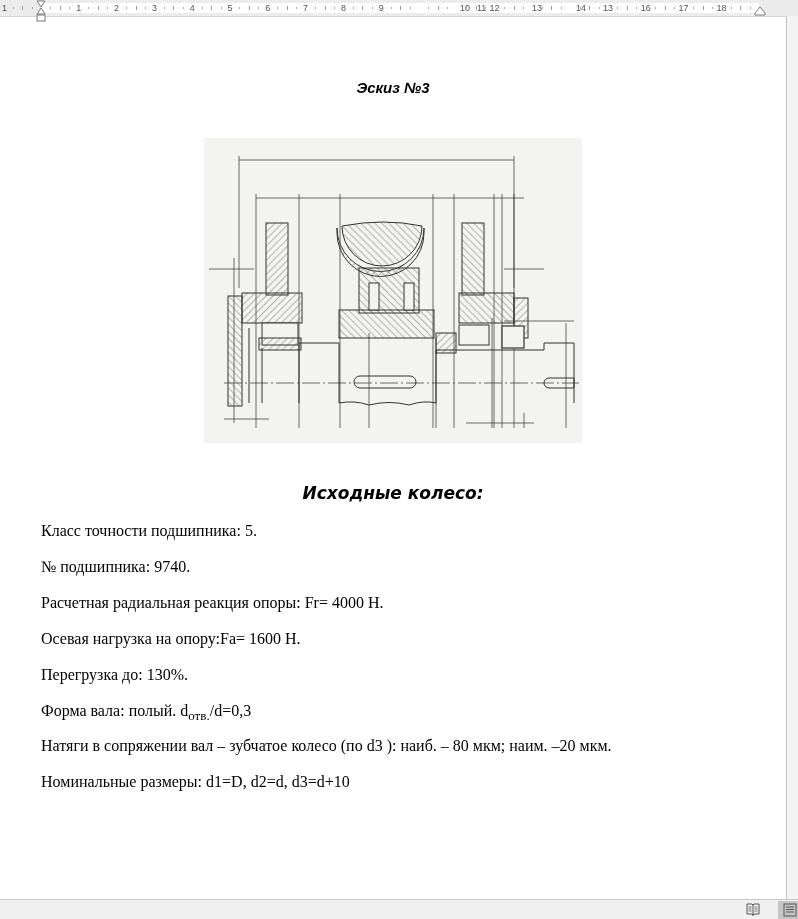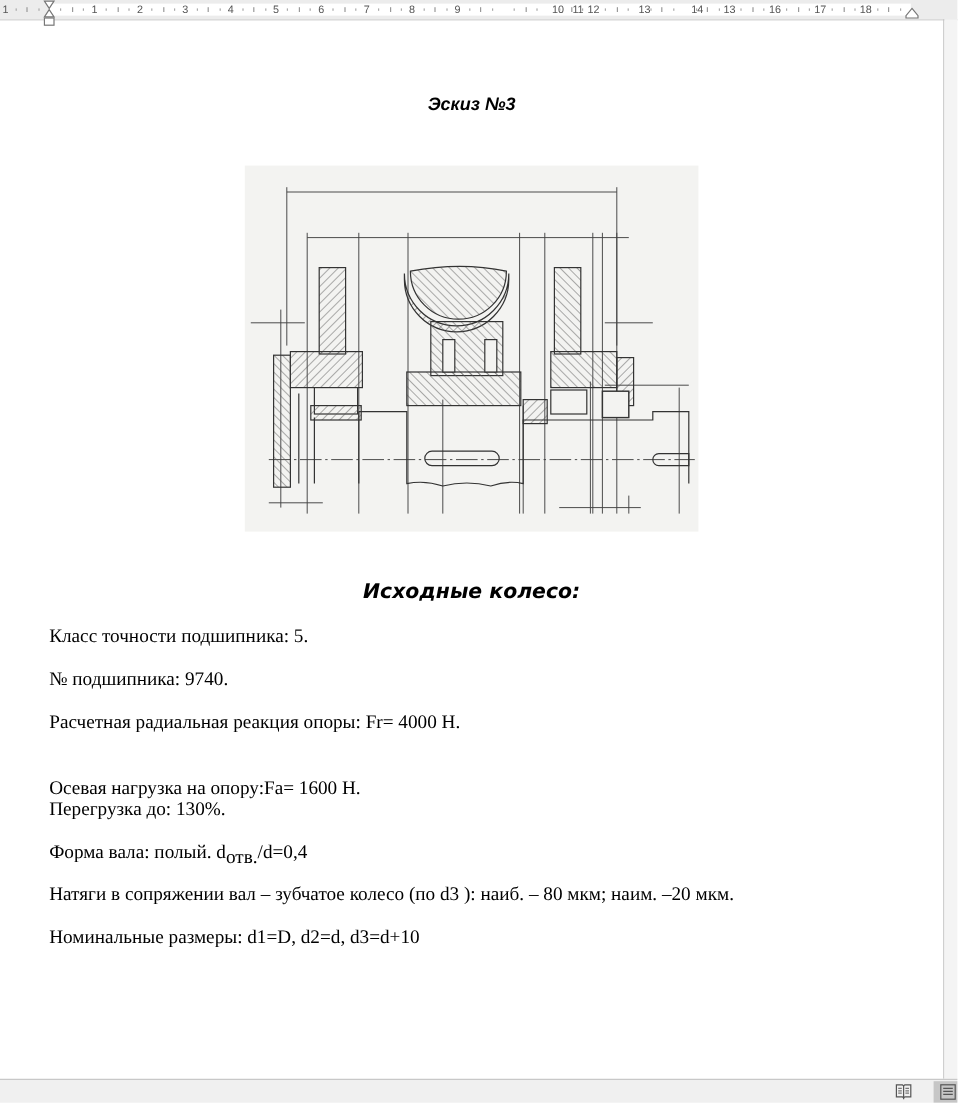--- a/index.html
+++ b/index.html
@@ -13,21 +13,21 @@
   .right-marker { position:absolute; left:754px; top:6px; width:12px; height:10px; }
   .page-edge { position:absolute; left:786px; top:16px; width:1px; height:883px; background:#c4c4c4; }
   .scroll-area { position:absolute; left:787px; top:16px; width:11px; height:883px; background:#f4f4f4; }
   .status-bar { position:absolute; left:0; top:899px; width:798px; height:20px; background:#f0f0f0; border-top:1px solid #c8c8c8; }
   .status-icon { position:absolute; top:2px; width:16px; height:15px; }
   .status-icon.active { background:#c6c6c6; }
   .title { position:absolute; left:0; width:786px; top:79px; text-align:center; font-family:"Liberation Sans", sans-serif; font-style:italic; font-weight:bold; font-size:15px; color:#000; }
   .figure { position:absolute; left:204px; top:138px; width:378px; height:305px; background:#f3f3f1; }
   .heading { position:absolute; left:0; width:786px; top:483px; text-align:center; font-family:"DejaVu Sans", sans-serif; font-style:italic; font-weight:bold; font-size:17px; color:#000; }
   .para { position:absolute; left:41px; font-size:16px; color:#000; white-space:nowrap; }
-  .para sub { font-size:16px; }
+  .para sub { font-size:13px; }
 </style>
 </head>
 <body>
 
 <div class="ruler">
   <div class="ruler-white"></div>
   <span class="ruler-num" style="left:2px">1</span>
   <div id="ruler-marks">
       <span class="ruler-num" style="left: 76.3px;">1</span>
       <span class="ruler-num" style="left: 114.1px;">2</span>
@@ -193,23 +193,23 @@
       <path d="M345,240 L370,240 L370,250 L345,250 A5,5 0 0 1 345,240"></path>
     </g>
   </svg>
 </div>
 
 <div class="heading">Исходные колесо:</div>
 
 <div class="para" style="top:522px">Класс точности подшипника: 5.</div>
 <div class="para" style="top:558px">№ подшипника: 9740.</div>
 <div class="para" style="top:594px">Расчетная радиальная реакция опоры: Fr= 4000 Н.</div>
-<div class="para" style="top:649px">Осевая нагрузка на опору:Fa= 1600 Н.</div>
+<div class="para" style="top:630px">Осевая нагрузка на опору:Fa= 1600 Н.</div>
 <div class="para" style="top:666px">Перегрузка до: 130%.</div>
-<div class="para" style="top:702px"><span>Форма вала:  полый.  d</span><sub>отв.</sub><span>/d=0,4</span></div>
+<div class="para" style="top:702px"><span>Форма вала:  полый.  d</span><sub>отв.</sub><span>/d=0,3</span></div>
 <div class="para" style="top:737px">Натяги в сопряжении вал – зубчатое колесо (по d3 ): наиб. – 80 мкм; наим. –20 мкм.</div>
 <div class="para" style="top:773px">Номинальные размеры: d1=D, d2=d, d3=d+10</div>
 
 <div class="status-bar">
   <svg class="status-icon" style="left:745px" viewBox="0 0 16 15">
     <path d="M2,2 L7,2 L8,3 L9,2 L14,2 L14,12 L9,12 L8,13 L7,12 L2,12 Z" fill="none" stroke="#555" stroke-width="1"></path>
     <line x1="8" y1="3" x2="8" y2="14" stroke="#555"></line>
     <line x1="3.5" y1="5" x2="6.5" y2="5" stroke="#777"></line>
       <line x1="3.5" y1="7" x2="6.5" y2="7" stroke="#777"></line>
       <line x1="3.5" y1="9" x2="6.5" y2="9" stroke="#777"></line>

